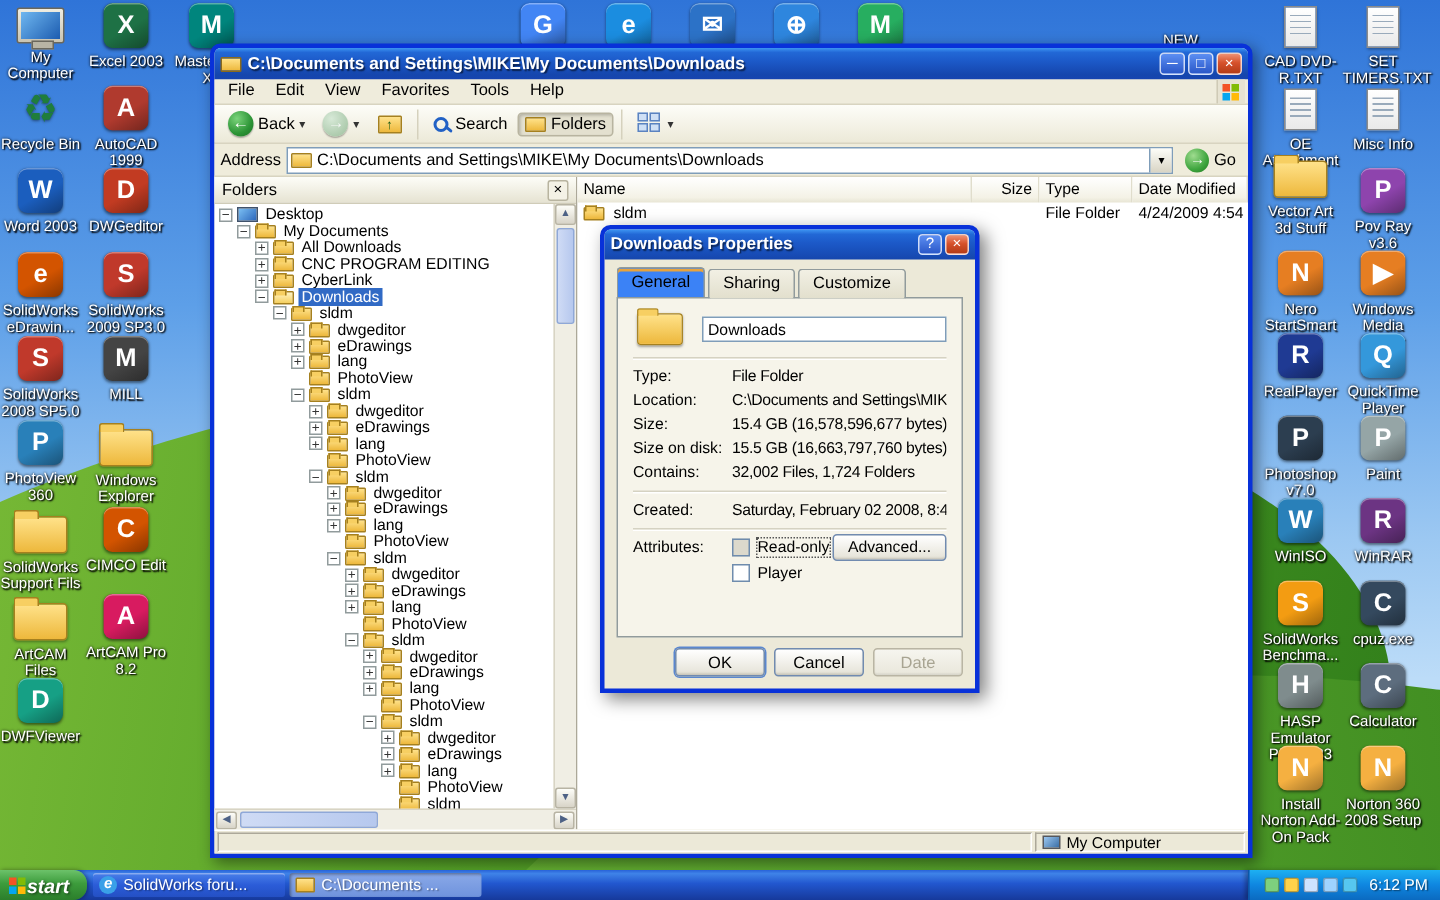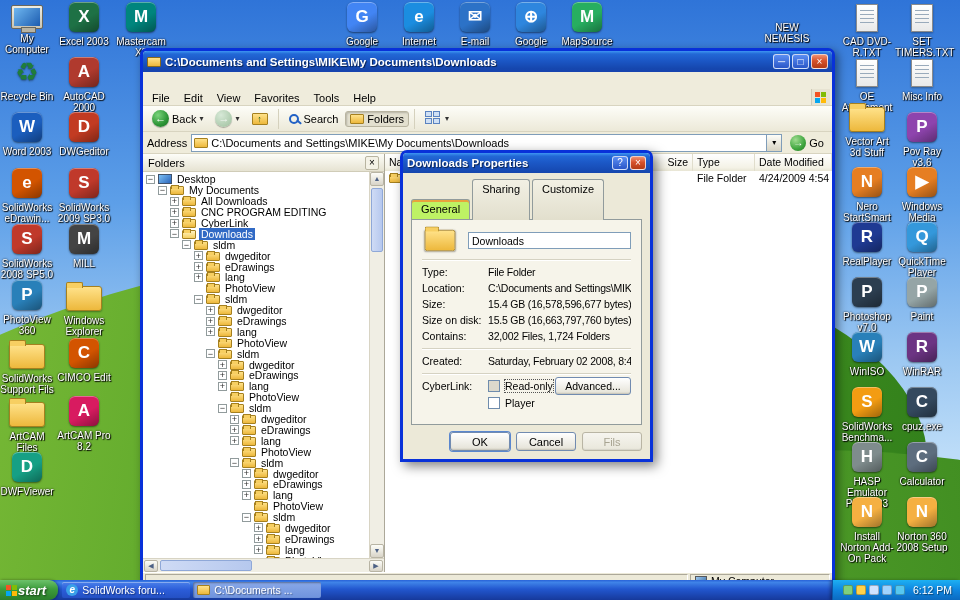--- a/index.html
+++ b/index.html
@@ -27,34 +27,34 @@
   .page-lg::before{content:"";position:absolute;left:3px;top:5px;right:3px;height:15px;
     background:repeating-linear-gradient(#9ab 0 1px,transparent 1px 4px);}
   .cmp{width:32px;height:24px;background:linear-gradient(#efede2,#c9c4b2);border:1px solid #6a675c;
     border-radius:2px;padding:2px;margin-top:3px;position:relative;}
   .cmp::after{content:"";position:absolute;left:9px;bottom:-5px;width:13px;height:4px;background:#b8b4a4;border:1px solid #6a675c;}
   .cmp-scr{width:100%;height:100%;background:linear-gradient(135deg,#6fb7f0,#1c5cb0);}
   .rc{font-size:26px;line-height:30px;color:#1f7d3c;text-shadow:0 1px 2px rgba(0,0,0,.5);}
   .dlabel{margin-top:4px;color:#fff;font-size:10px;line-height:11px;text-shadow:1px 1px 1px #000,0 0 2px #000;}
 
   
-  .win{position:absolute;left:140px;top:48px;width:695px;height:543px;background:#ece9d8;
+  .win{position:absolute;left:140px;top:29px;width:695px;height:543px;background:#ece9d8;
     border:3px solid #0831d9;border-radius:7px 7px 0 0;box-shadow:3px 3px 10px rgba(0,0,0,.45);
     z-index:10;display:flex;flex-direction:column;}
   .tbar{height:21px;flex:none;border-radius:4px 4px 0 0;display:flex;align-items:center;padding:0 4px;color:#fff;
     background:linear-gradient(180deg,#3d95f2 0%,#2268d6 14%,#1c59c8 42%,#1546ad 85%,#1744b0 100%);}
   .wicon{width:14px;height:10px;background:linear-gradient(#ffe28a,#edb83c);border:1px solid #8a6a1c;border-radius:1px;margin-right:4px;flex:none;}
   .ttext{flex:1;font-weight:bold;font-size:11.5px;text-shadow:1px 1px 1px rgba(0,0,0,.6);white-space:nowrap;overflow:hidden;}
   .cbtns{display:flex;gap:2px;flex:none;}
   .cbtn{width:17px;height:15px;border:1px solid rgba(255,255,255,.75);border-radius:3px;color:#fff;
     font-size:10px;line-height:13px;text-align:center;background:linear-gradient(#5c8ef2,#2a57c8);}
   .cbtn.close{background:linear-gradient(#ef9072,#d6512b 45%,#b33b16);}
   .cbtn.small{width:16px;height:14px;line-height:12px;}
 
-  .menubar{height:34px;flex:none;background:#efecdc;border-bottom:1px solid #d8d4c0;display:flex;align-items:flex-end;padding:0 2px;}
+  .menubar{height:17px;flex:none;background:#efecdc;border-bottom:1px solid #d8d4c0;display:flex;align-items:flex-start;padding:0 2px;}
   #menuitems{display:flex;}
   .mi{padding:1px 7px;}
   .winlogo{margin-left:auto;width:19px;height:16px;background:#e7e3d2;border-left:1px solid #cfcab6;display:grid;place-items:center;}
   .flag{width:12px;height:11px;display:grid;grid-template-columns:5px 5px;grid-template-rows:5px 5px;gap:1px;}
   .flag i{display:block;}
   .flag i:nth-child(1){background:#f35325;}.flag i:nth-child(2){background:#81bc06;}
   .flag i:nth-child(3){background:#05a6f0;}.flag i:nth-child(4){background:#ffba08;}
 
   .toolbar{height:26px;flex:none;background:linear-gradient(#fdfdf8,#ece9d8);border-bottom:1px solid #d8d4c0;
     display:flex;align-items:center;padding:0 4px;gap:2px;}
@@ -128,21 +128,21 @@
   
   .dlg{position:absolute;left:400px;top:150px;width:253px;height:312px;background:#ece9d8;
     border:3px solid #0831d9;border-radius:7px 7px 0 0;box-shadow:4px 4px 12px rgba(0,0,0,.5);
     z-index:50;display:flex;flex-direction:column;}
   .dtbar{height:20px;flex:none;border-radius:4px 4px 0 0;display:flex;align-items:center;gap:2px;padding:0 4px;color:#fff;
     background:linear-gradient(180deg,#3d95f2,#2268d6 16%,#1c59c8 45%,#1546ad);}
   .dtitle{flex:1;font-weight:bold;font-size:11.5px;text-shadow:1px 1px 1px rgba(0,0,0,.6);white-space:nowrap;overflow:hidden;}
   .tabs{display:flex;padding:5px 8px 0;position:relative;z-index:2;flex:none;}
   .tab{padding:3px 9px;border:1px solid #919b9c;border-bottom:none;border-radius:3px 3px 0 0;
     background:linear-gradient(#f2f0e4,#e2dfcd);margin-right:2px;position:relative;top:1px;}
-  .tab.active{background:#bef264;box-shadow:inset 0 2px 0 #e8a33d;top:0;padding-bottom:4px;margin-top:21px;}
+  .tab.active{background:#3b82f6;box-shadow:inset 0 2px 0 #e8a33d;top:0;padding-bottom:4px;}
   .page{margin:0 8px;border:1px solid #919b9c;background:#f6f4ea;flex:1;padding:7px 10px;position:relative;z-index:1;
     font-size:10.5px;min-height:0;}
   .nrow{display:flex;align-items:center;gap:10px;margin:1px 0 6px;}
   .folder-lg.pg{margin-top:0;transform:scale(.85);}
   .ninput{flex:1;height:17px;border:1px solid #7f9db9;background:#fff;font:inherit;padding:0 3px;}
   .sep{height:1px;background:#d5d2c2;box-shadow:0 1px 0 #fff;margin:6px 0;}
   .drow{display:flex;margin:4px 0;white-space:nowrap;}
   .dlbl{width:66px;flex:none;}
   .dval{flex:1;overflow:hidden;letter-spacing:-0.2px;}
   .arow{display:flex;align-items:center;margin:5px 0;position:relative;}
@@ -198,21 +198,21 @@
       <div class="dicon" style="left: 114px; top: 2px;">
         <div class="glyph tile" style="background: linear-gradient(150deg, rgb(0, 133, 125) 55%, rgba(0, 0, 0, 0.35)) rgb(0, 133, 125);">M</div>
         <div class="dlabel">Mastercam X3</div>
       </div>
       <div class="dicon" style="left: 0px; top: 57px;">
         <div class="glyph rc">♻</div>
         <div class="dlabel">Recycle Bin</div>
       </div>
       <div class="dicon" style="left: 57px; top: 57px;">
         <div class="glyph tile" style="background: linear-gradient(150deg, rgb(176, 58, 46) 55%, rgba(0, 0, 0, 0.35)) rgb(176, 58, 46);">A</div>
-        <div class="dlabel">AutoCAD 2000</div>
+        <div class="dlabel">AutoCAD 1999</div>
       </div>
       <div class="dicon" style="left: 0px; top: 112px;">
         <div class="glyph tile" style="background: linear-gradient(150deg, rgb(27, 94, 190) 55%, rgba(0, 0, 0, 0.35)) rgb(27, 94, 190);">W</div>
         <div class="dlabel">Word 2003</div>
       </div>
       <div class="dicon" style="left: 57px; top: 112px;">
         <div class="glyph tile" style="background: linear-gradient(150deg, rgb(194, 59, 34) 55%, rgba(0, 0, 0, 0.35)) rgb(194, 59, 34);">D</div>
         <div class="dlabel">DWGeditor</div>
       </div>
       <div class="dicon" style="left: 0px; top: 168px;">
@@ -719,35 +719,35 @@
           <span class="dval">32,002 Files, 1,724 Folders</span>
         </div>
       </div>
     <div class="sep"></div>
     <div class="drow">
       <span class="dlbl">Created:</span>
       <span class="dval">Saturday, February 02 2008, 8:41:53 PM</span>
     </div>
     <div class="sep"></div>
     <div class="arow">
-      <span class="dlbl">CyberLink:</span>
+      <span class="dlbl">Attributes:</span>
       <span class="cb ind"></span>
       <span class="cblbl focus">Read-only</span>
       <button class="btn advbtn">Advanced...</button>
     </div>
     <div class="arow">
       <span class="dlbl"></span>
       <span class="cb"></span>
       <span class="cblbl">Player</span>
     </div>
   </div>
   <div class="dbtns">
     <button class="btn dbtn ok">OK</button>
     <button class="btn dbtn">Cancel</button>
-    <button class="btn dbtn disabled">Fils</button>
+    <button class="btn dbtn disabled">Date</button>
   </div>
 </div>
 
 <div class="taskbar">
   <div class="startbtn">
     <span class="flag">
         <i></i>
         <i></i>
         <i></i>
         <i></i>

